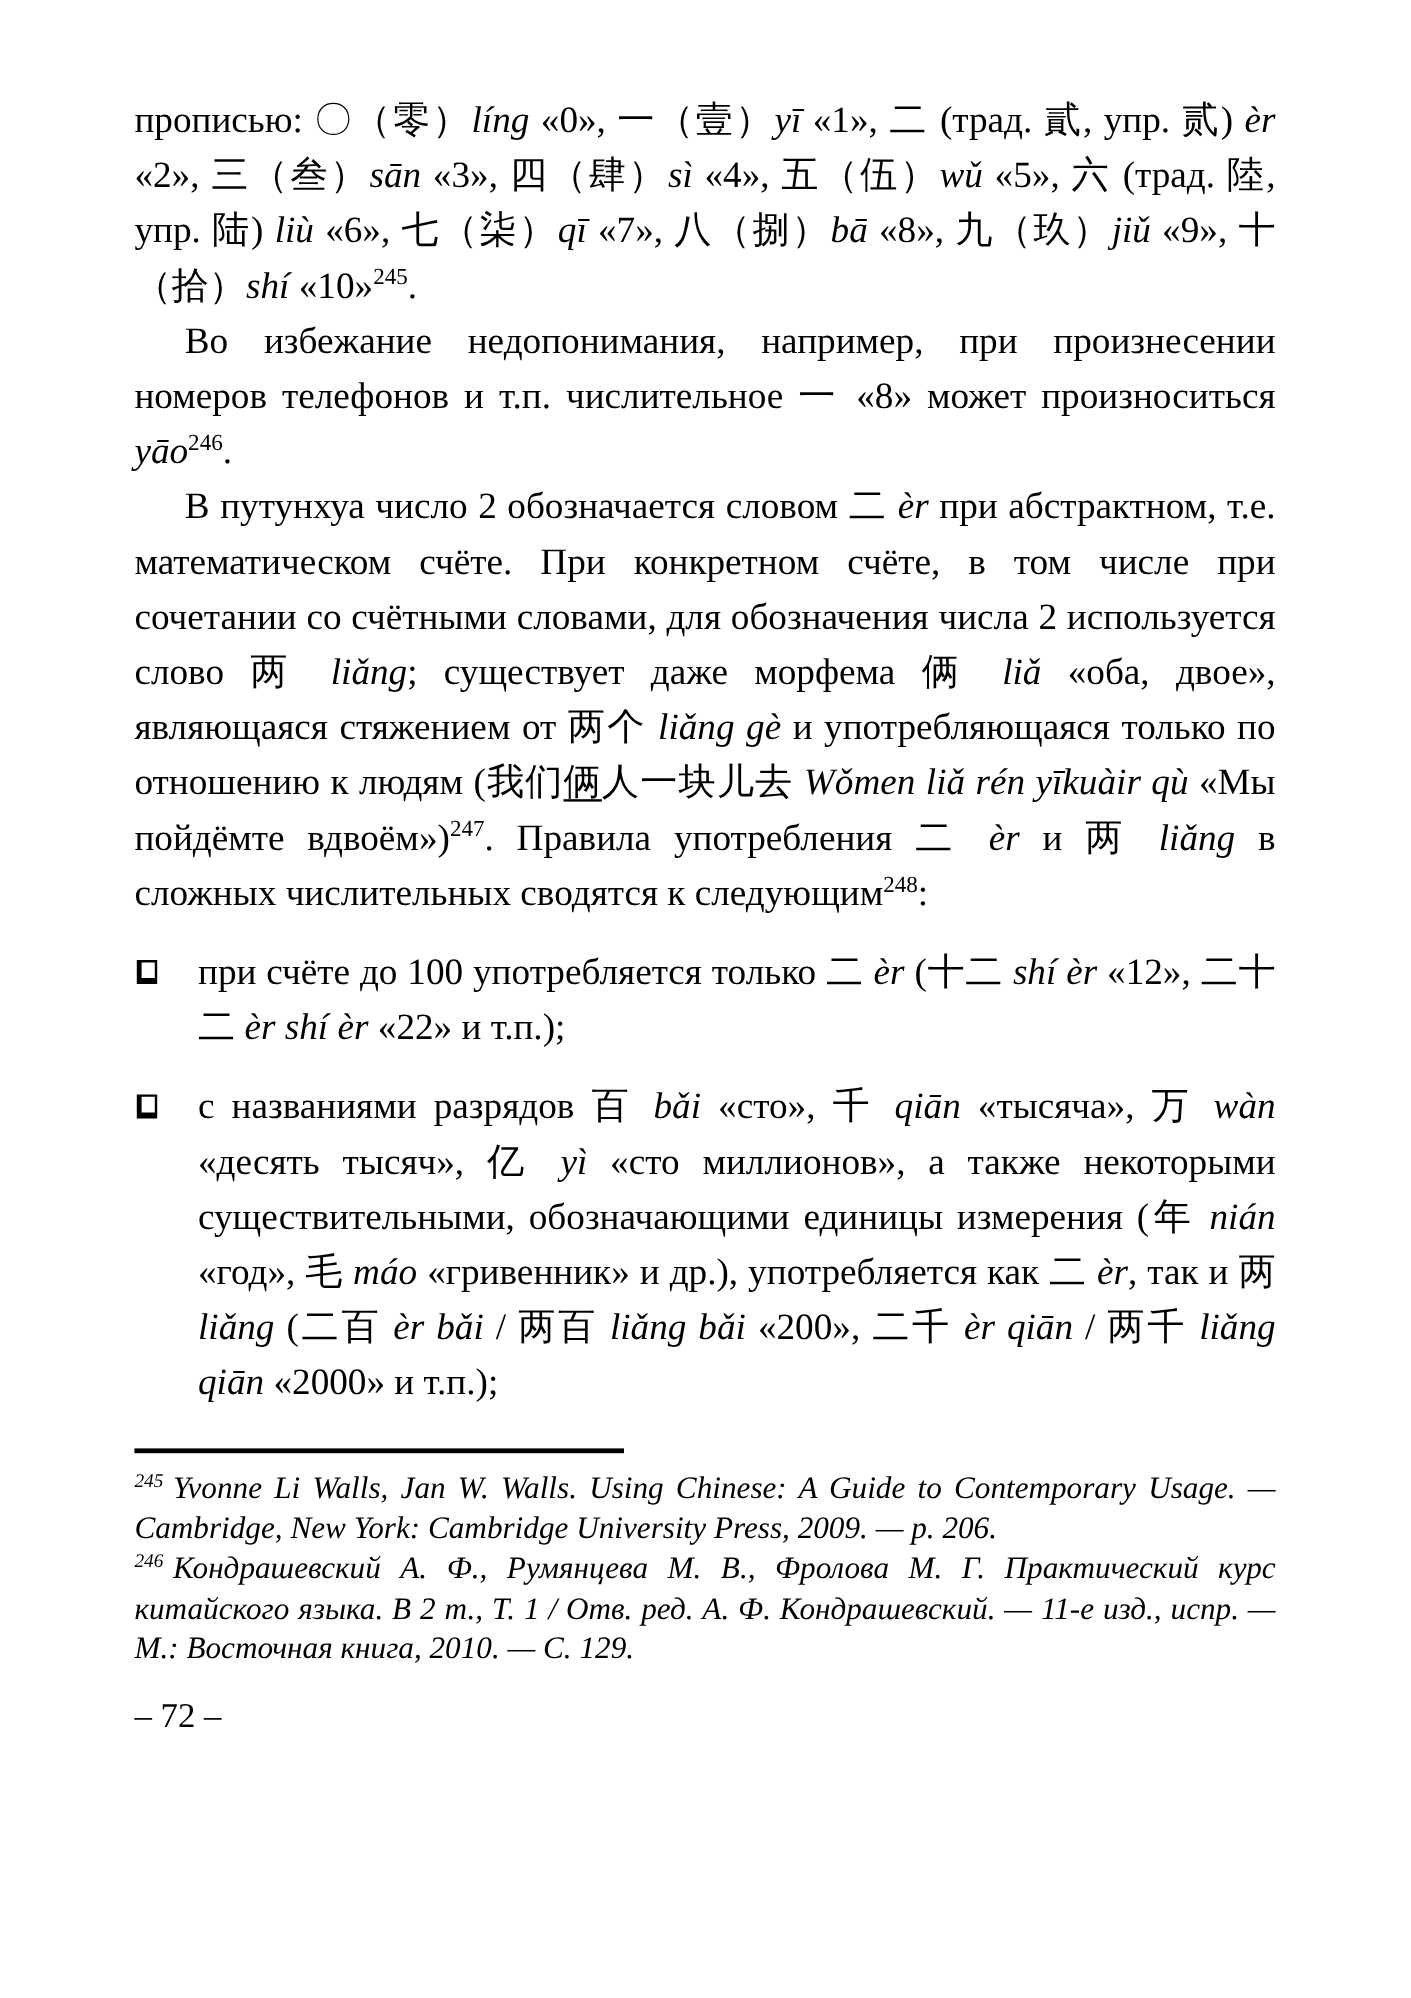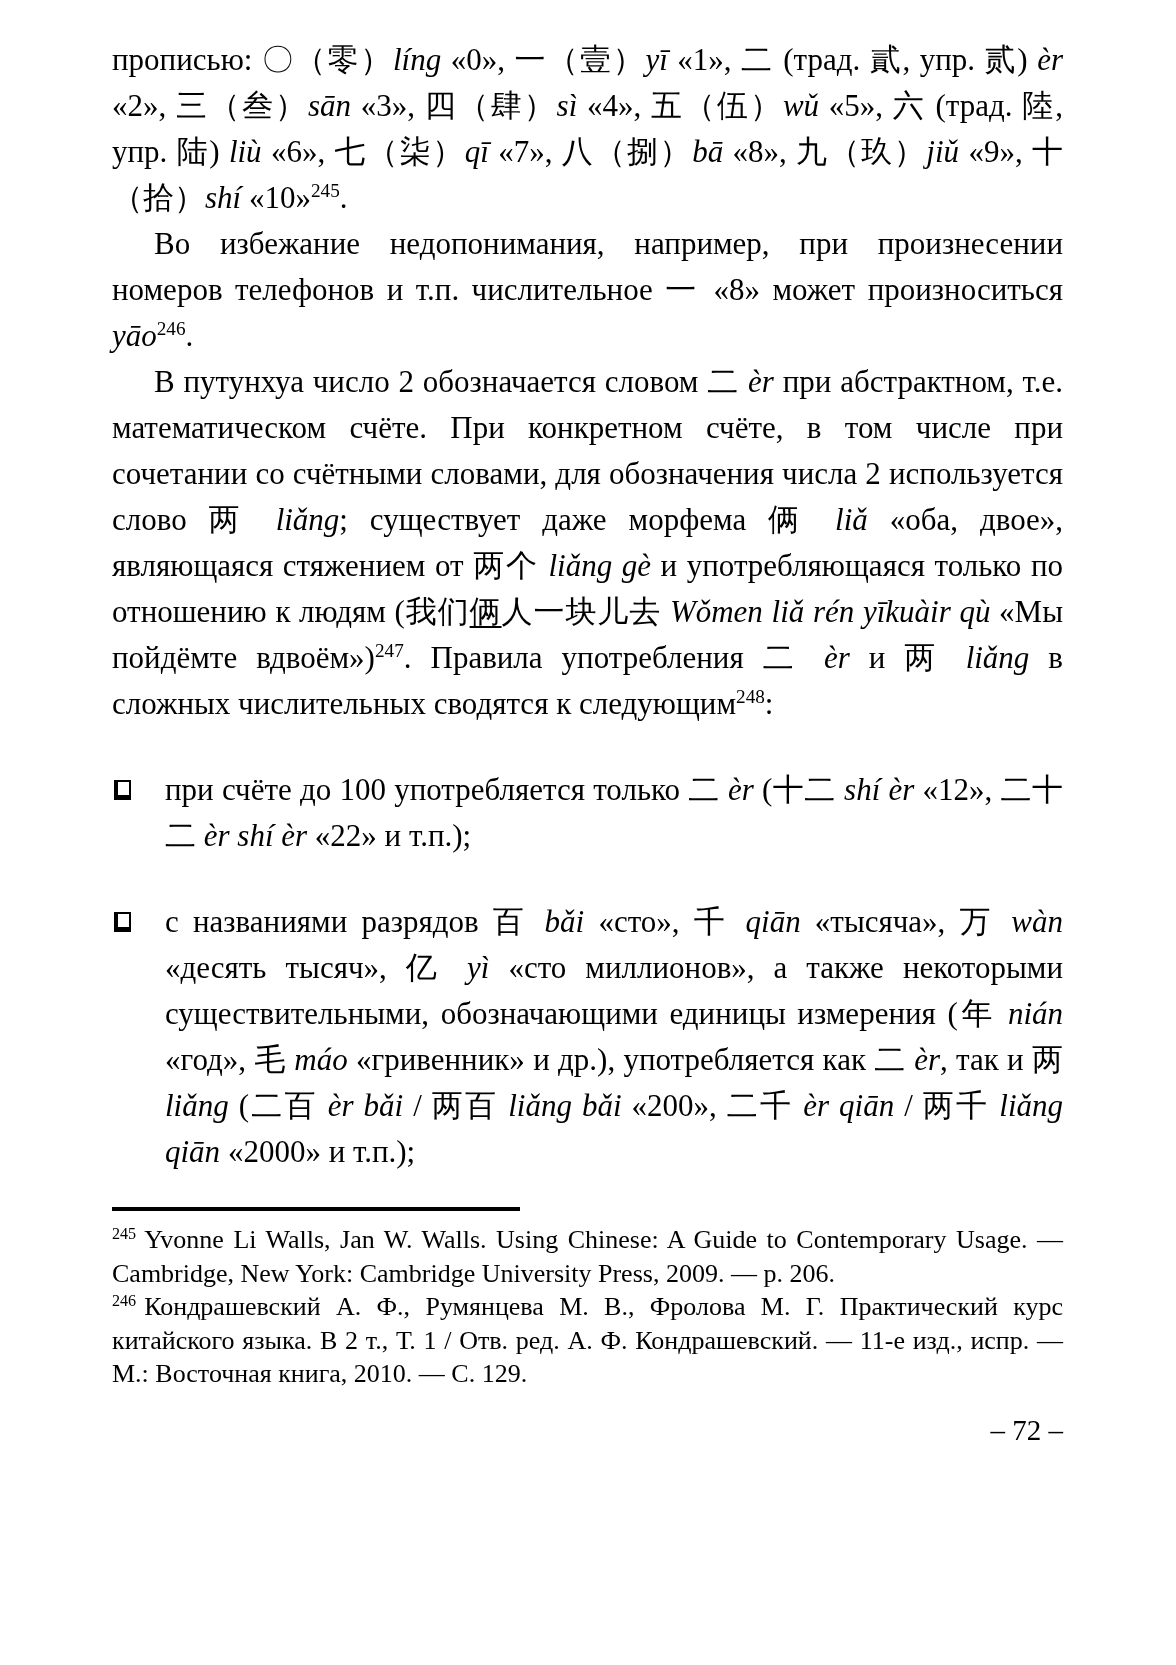--- a/index.html
+++ b/index.html
@@ -10,21 +10,21 @@
   body {
     width: 1176px;
     height: 1665px;
     font-family: "Liberation Serif", "DejaVu Serif", serif;
     color: #000000;
   }
   .page {
     box-sizing: border-box;
     width: 1176px;
     height: 1665px;
-    padding: 37px 113px 0 112px;
+    padding: 77px 113px 0 112px;
     overflow: hidden;
     background: #ffffff;
   }
   .para {
     margin: 0;
     font-size: 31px;
     line-height: 46px;
     text-align: justify;
   }
   .para.indent { text-indent: 42px; }
@@ -37,21 +37,21 @@
   sup.ref {
     font-size: 62%;
     line-height: 0;
     vertical-align: baseline;
     position: relative;
     top: -0.55em;
   }
   .bullet-list { margin-top: 10px; }
   .bullet-item {
     display: flex;
-    margin-top: 40px;
+    margin-top: 20px;
     font-size: 31px;
     line-height: 46px;
   }
   .bullet-col {
     flex: none;
     width: 53px;
   }
   .bullet-glyph {
     display: block;
     box-sizing: border-box;
@@ -71,31 +71,32 @@
   .footnote-sep {
     width: 408px;
     height: 4px;
     background: #000;
     margin-top: 32px;
   }
   .footnotes {
     margin-top: 12px;
     font-size: 26px;
     line-height: 33.5px;
+    font-style: italic;
   }
   .footnote {
     text-align: justify;
     margin: 0;
   }
   .footnote sup.ref {
     margin-right: 8px;
   }
   .page-number {
     margin-top: 22px;
-    text-align: right;
+    text-align: left;
     font-size: 29px;
     line-height: 34px;
   }
 </style>
 </head>
 <body>
 
 <div class="page">
 
   <p class="para"><span>прописью: 〇（零）</span><span class="it">líng</span><span> «0», 一（壹）</span><span class="it">yī</span><span> «1», 二 (трад. 貳, упр. 贰) </span><span class="it">èr</span><span> «2», 三（叁）</span><span class="it">sān</span><span> «3», 四（肆）</span><span class="it">sì</span><span> «4», 五（伍）</span><span class="it">wǔ</span><span> «5», 六 (трад. 陸, упр. 陆) </span><span class="it">liù</span><span> «6», 七（柒）</span><span class="it">qī</span><span> «7», 八（捌）</span><span class="it">bā</span><span> «8», 九（玖）</span><span class="it">jiǔ</span><span> «9», 十（拾）</span><span class="it">shí</span><span> «10»</span><sup class="ref">245</sup><span>.</span></p>

